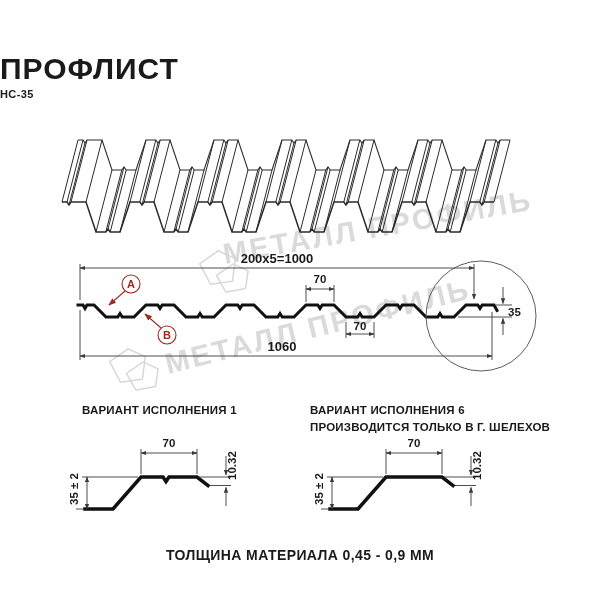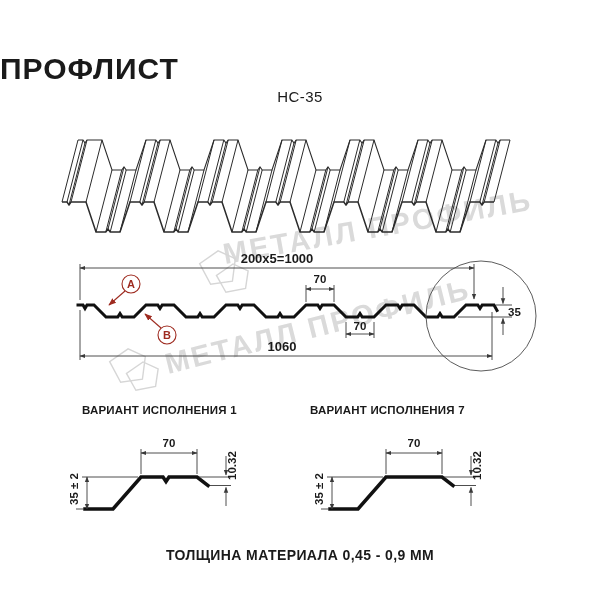--- a/index.html
+++ b/index.html
@@ -1,22 +1,22 @@
 <!DOCTYPE html>
 <html><head>
 <meta charset="utf-8">
 <style>
   html,body{margin:0;padding:0;background:#fff;}
   body{width:600px;height:600px;position:relative;overflow:hidden;
        font-family:"Liberation Sans",sans-serif;color:#1a1a1a;}
   .abs{position:absolute;}
   .title{left:0;top:52px;width:600px;text-align:left;
          font-size:30px;font-weight:800;letter-spacing:1px;}
-  .subtitle{left:0;top:88px;width:600px;text-align:center;
-            font-size:15px;font-weight:400;letter-spacing:.4px;}
+  .subtitle{left:0;top:88px;width:600px;
+            font-size:11px;font-weight:700;letter-spacing:.4px;}
   .variant-head{font-size:11.5px;font-weight:700;line-height:17px;letter-spacing:.2px;}
   .footer{left:0;top:547px;width:600px;text-align:center;
           font-size:14px;font-weight:700;letter-spacing:.4px;}
   svg{position:absolute;left:0;top:0;}
   svg text{font-family:"Liberation Sans",sans-serif;fill:#1a1a1a;}
   .dim-t{font-size:11.5px;font-weight:700;}
   .dim-b{font-size:13px;font-weight:700;}
   .mark-t{font-size:11px;font-weight:700;fill:#9E2B20;}
   .wm-t{font-size:29px;font-weight:700;letter-spacing:2.5px;fill:#dadada;}
   .thin{stroke:#3a3a3a;stroke-width:.9;fill:none;}
@@ -157,16 +157,17 @@
       <line class="thin" x1="327" y1="477" x2="383" y2="477"></line>
       <line class="thin" x1="321" y1="509" x2="329" y2="509"></line>
       <line class="thin" x1="332" y1="477" x2="332" y2="509" marker-start="url(#aD)" marker-end="url(#aD)"></line>
       <text class="dim-t" transform="translate(323,505) rotate(-90)">35 ± 2</text>
     </g>
   </g>
 </svg>
 
 <div class="abs variant-head" style="left:82px;top:402px;">ВАРИАНТ ИСПОЛНЕНИЯ 1</div>
 <div class="abs variant-head" style="left:310px;top:402px;">
-  <div>ВАРИАНТ ИСПОЛНЕНИЯ 7</div>
+  <div>ВАРИАНТ ИСПОЛНЕНИЯ 6</div>
+  <div>ПРОИЗВОДИТСЯ ТОЛЬКО В Г. ШЕЛЕХОВ</div>
 </div>
 
 <div class="abs footer">ТОЛЩИНА МАТЕРИАЛА 0,45 - 0,9 ММ</div>
 
 </body></html>

